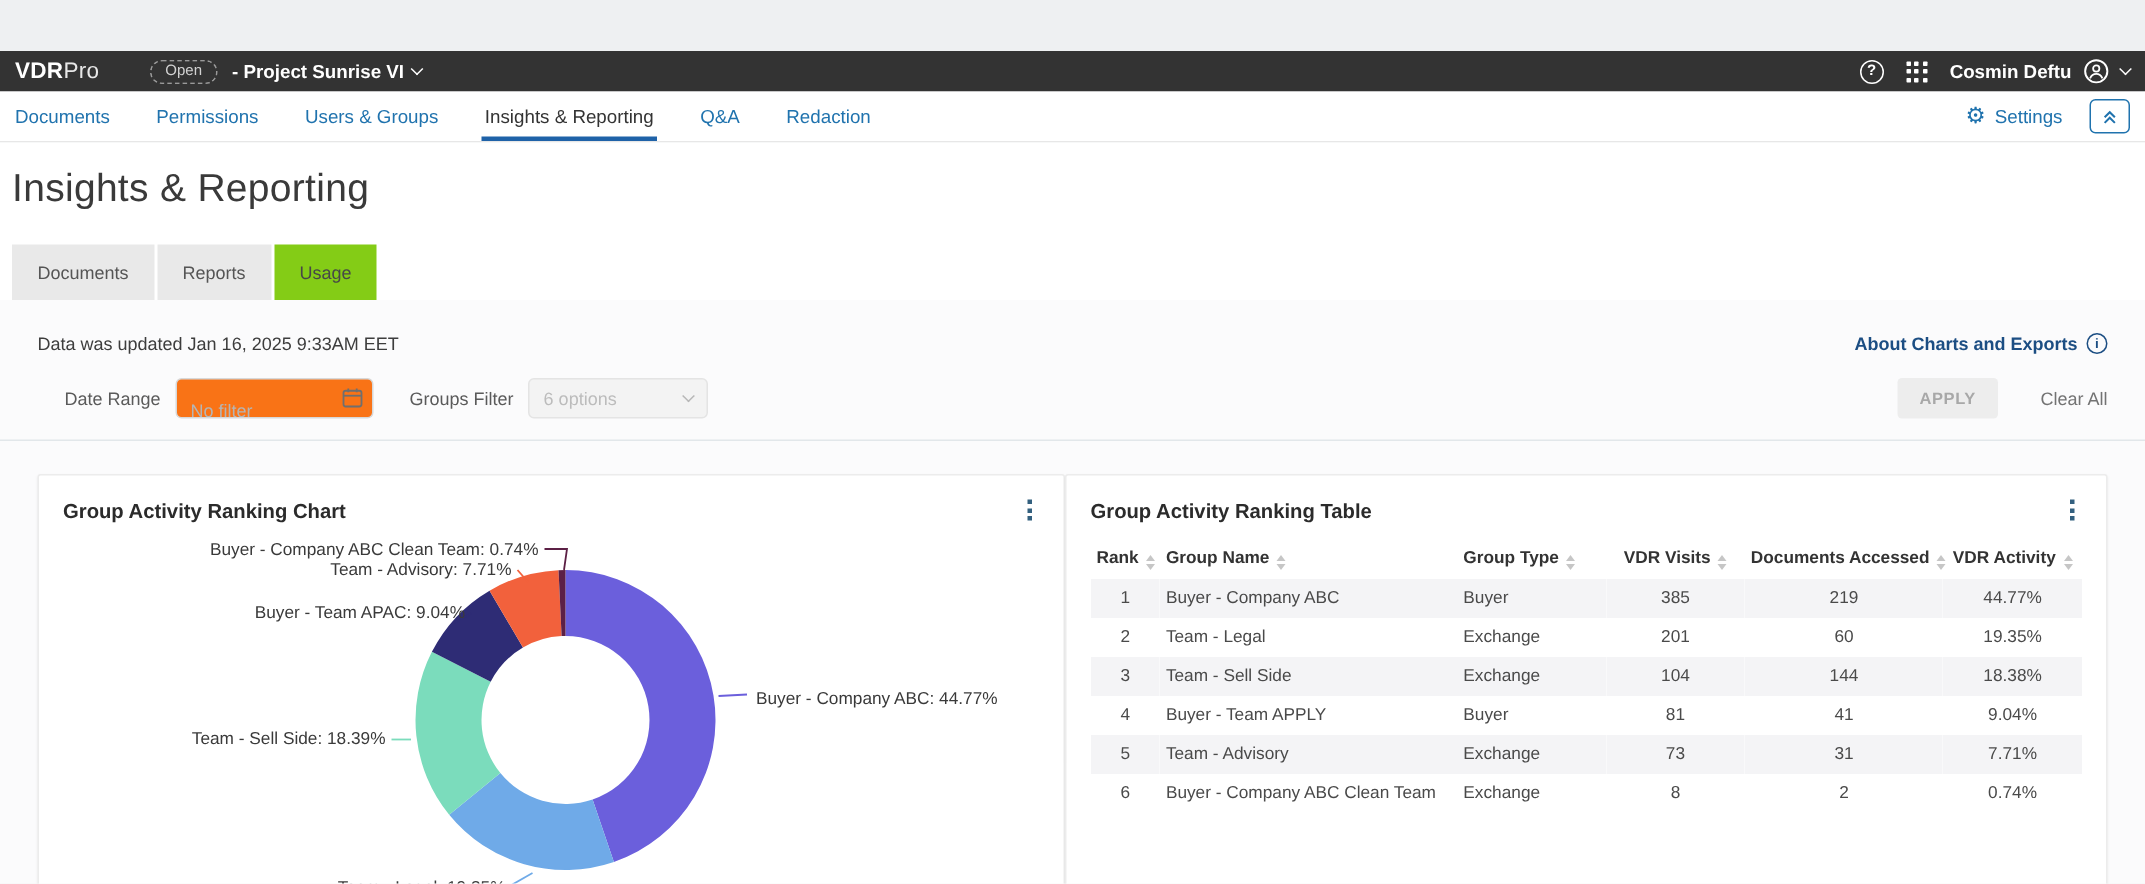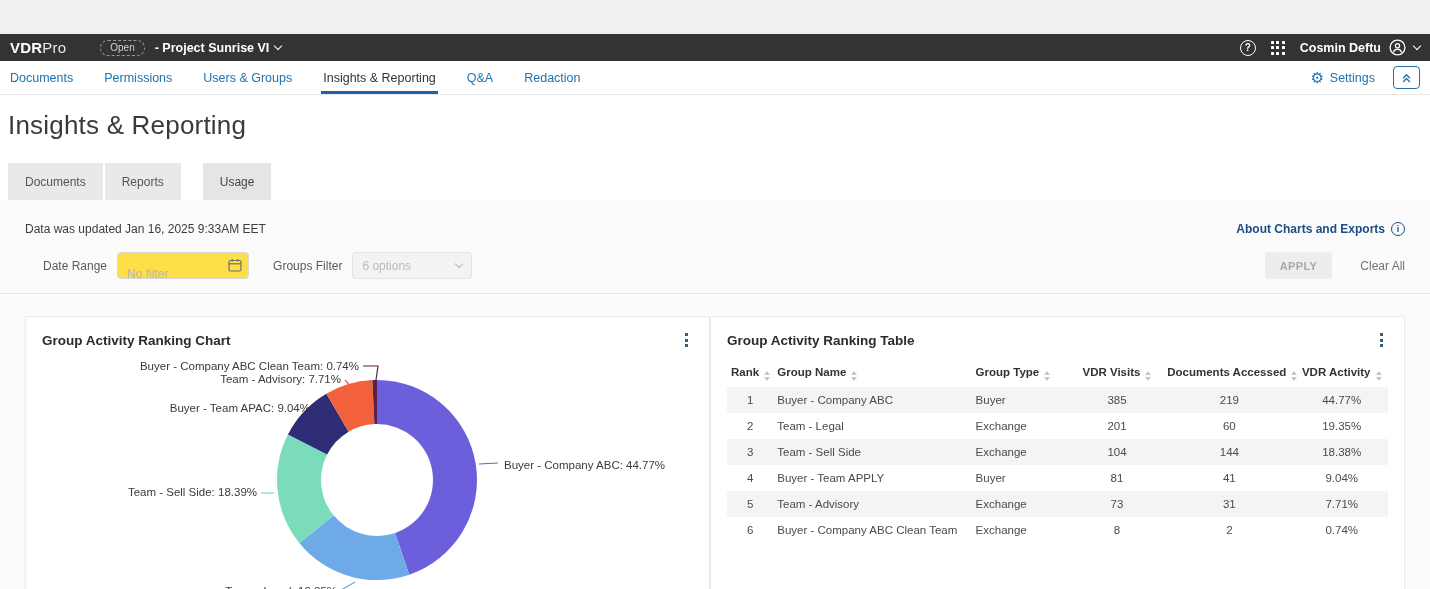--- a/index.html
+++ b/index.html
@@ -35,35 +35,35 @@
   .collapse-btn { width:27px; height:23px; border:1px solid #2073ae; border-radius:4px; background:#fff;
     display:flex; align-items:center; justify-content:center; cursor:pointer; }
 
   
   .pagehead { background:#fff; padding:15px 8px 0 8px; }
   .pagetitle { font-size:26px; font-weight:400; color:#3a3a3a; letter-spacing:.2px; }
   .subtabs { display:flex; gap:2px; margin-top:22px; }
   .subtab { height:37px; display:flex; align-items:center; padding:0 17px; font-size:12px; color:#555;
     background:#e9e9e9; cursor:pointer; }
   .subtab.active { background:#ffffff; color:#2f2f2f; font-weight:700; }
-  .subtab.highlight { background:#e5e5e5; color:#474747;margin-left:20px; }
+  .subtab.highlight { background:#84cc16; color:#474747; }
 
   
   .content { background:#fbfbfc; min-height:420px; padding-bottom:6px; }
   .updated-row { display:flex; justify-content:space-between; align-items:center; padding:22px 25px 0 25px; }
   .updated-text { font-size:12px; color:#3d3d3d; }
   .about-link { font-size:12px; font-weight:700; color:#1c4e83; display:flex; align-items:flex-end; gap:6px; cursor:pointer; }
   .info-ic { width:14px; height:14px; border:1.2px solid #1c4e83; border-radius:50%; font-size:9px; font-style:normal;
     display:flex; align-items:center; justify-content:center; color:#1c4e83; font-weight:700; }
 
   .filter-row { display:flex; align-items:center; padding:16px 25px 14px 43px; border-bottom:1px solid #e2e7ea; }
   .flabel { font-size:12px; color:#5a5a5a; margin-right:10px; }
   .datebox { position:relative; width:132px; height:27px; margin-right:24px; }
   .datebox input { width:100%; height:100%; border:1px solid #d8d8d8; border-radius:4px; padding:16px 26px 0 9px;
-    font-size:12px; color:#444; background:#fde047; font-family:"Liberation Sans",sans-serif; }
+    font-size:12px; color:#444; background:#f97316; font-family:"Liberation Sans",sans-serif; }
   .datebox input::placeholder { color:#b5b5b5; }
   .cal-ic { position:absolute; right:7px; top:6px; }
   .selectbox { width:120px; height:27px; background:#f3f3f3; border:1px solid #e4e4e4; border-radius:4px;
     display:flex; align-items:center; justify-content:space-between; padding:12px 9px; font-size:12px; color:#bcbcbc; }
   .chev-gray { width:6px; height:6px; border-right:1.4px solid #b7b7b7; border-bottom:1.4px solid #b7b7b7;
     transform:rotate(45deg); margin-top:-3px; }
   .filter-actions { margin-left:auto; display:flex; align-items:center; gap:28px; }
   .apply-btn { background:#ededed; border:none; border-radius:3px; height:27px; padding:0 15px;
     font-size:11px; font-weight:700; color:#a8a8a8; letter-spacing:.4px; font-family:"Liberation Sans",sans-serif; }
   .clear-all { font-size:12px; color:#737373; cursor:default; }

